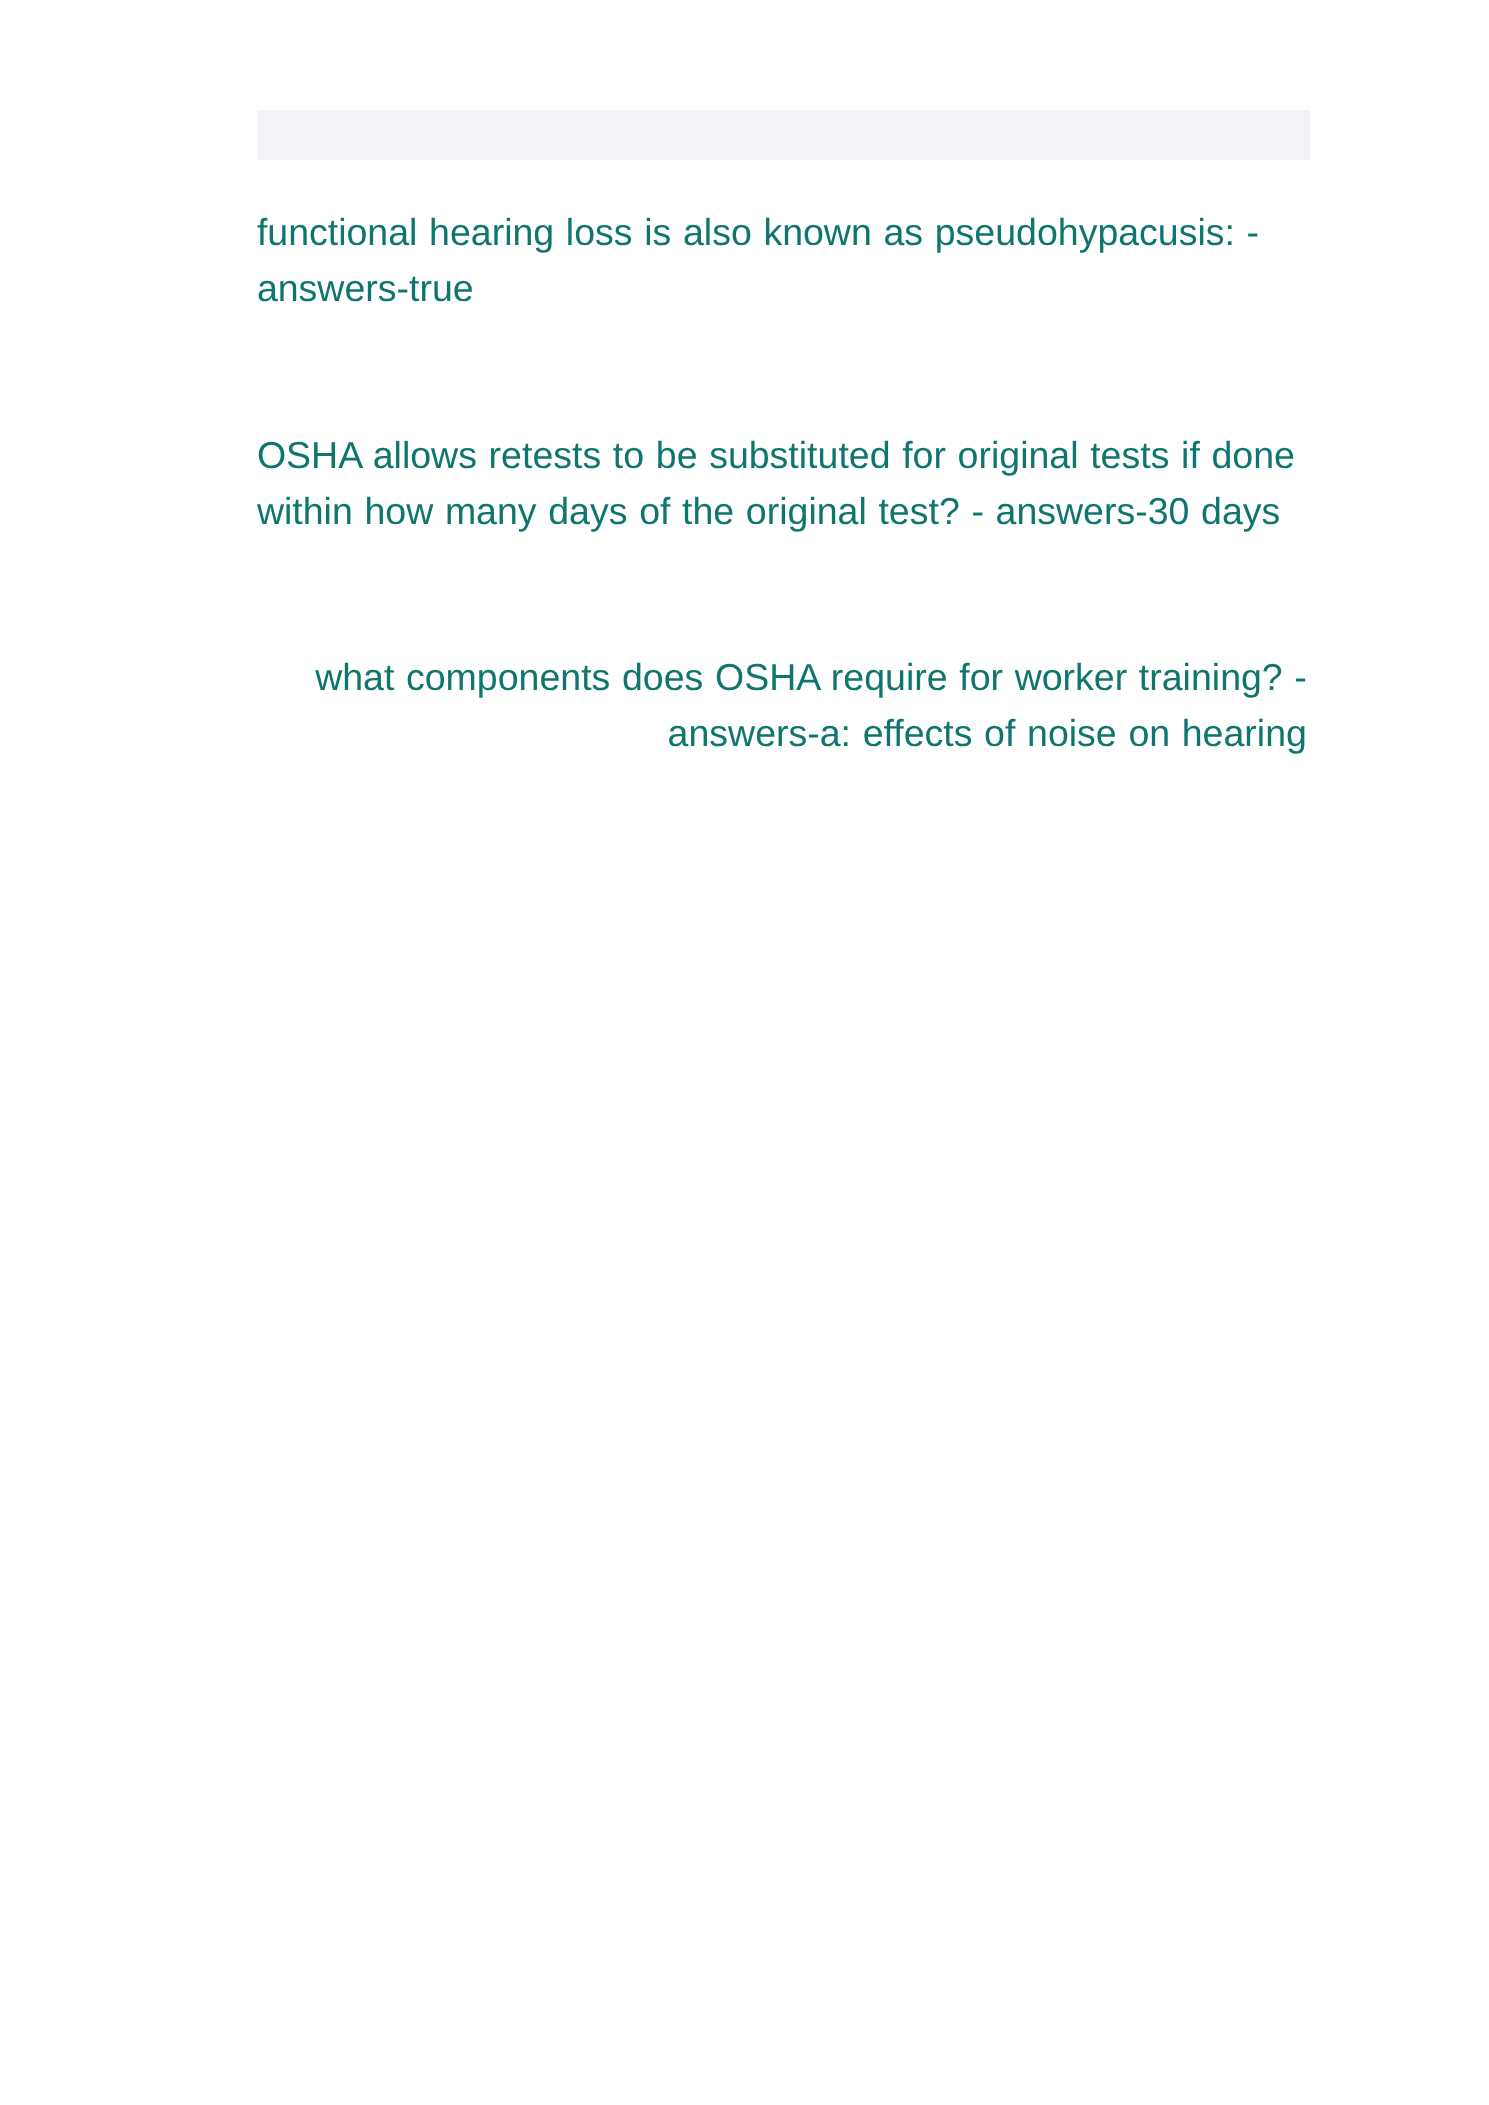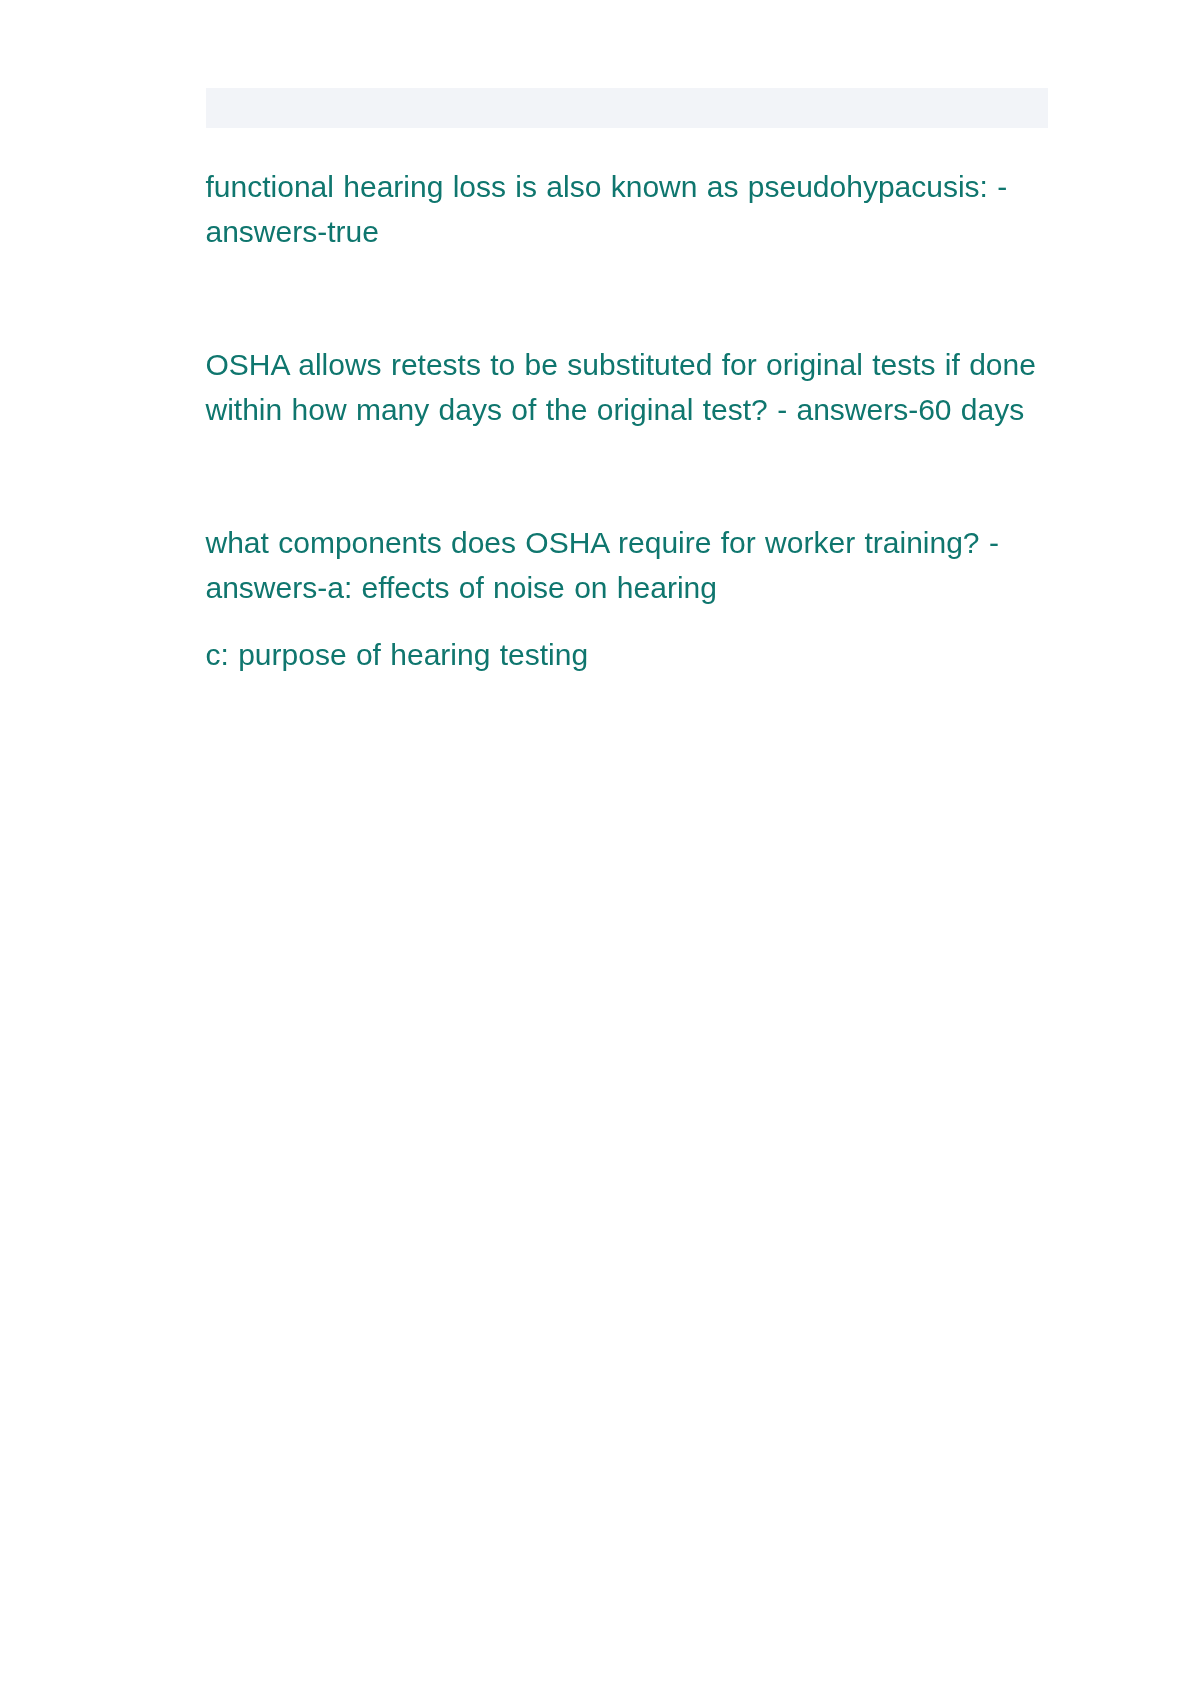--- a/index.html
+++ b/index.html
@@ -33,37 +33,37 @@
     line-height: 45px;
     font-weight: 400;
     letter-spacing: 0px;
     word-spacing: 1px;
   }
   .para.large {
     margin-bottom: 88px;
   }
   .para.small {
     margin-bottom: 22px;
+    text-align: right;
   }
 </style>
 </head>
 <body>
 
 <div class="page">
 
   <div class="header-block"></div>
 
   <main class="content">
 
     <p class="para large">functional hearing loss is also known as pseudohypacusis: - answers-true</p>
 
 
-    <p class="para large">OSHA allows retests to be substituted for original tests if done within how many days of the original test? - answers-60 days</p>
+    <p class="para large">OSHA allows retests to be substituted for original tests if done within how many days of the original test? - answers-30 days</p>
 
 
 
     <p class="para small">what components does OSHA require for worker training? - answers-a: effects of noise on hearing</p>
 
 
-    <p class="para small">c: purpose of hearing testing</p>
 
   </main>
 </div>
 
 </body></html>

